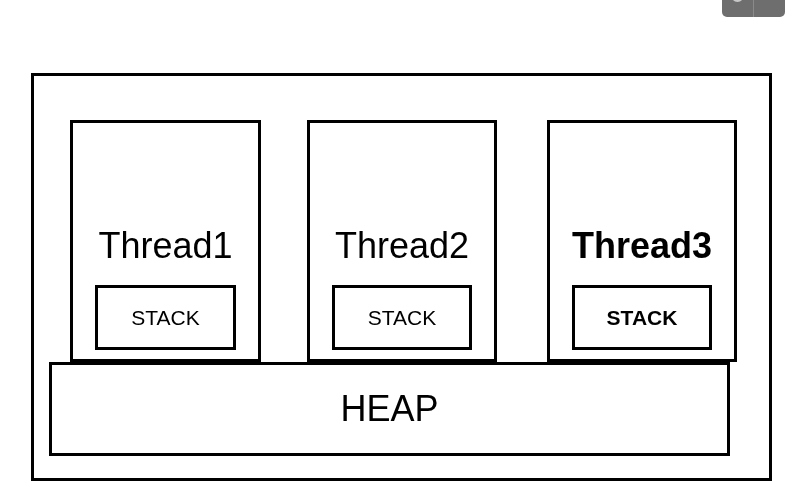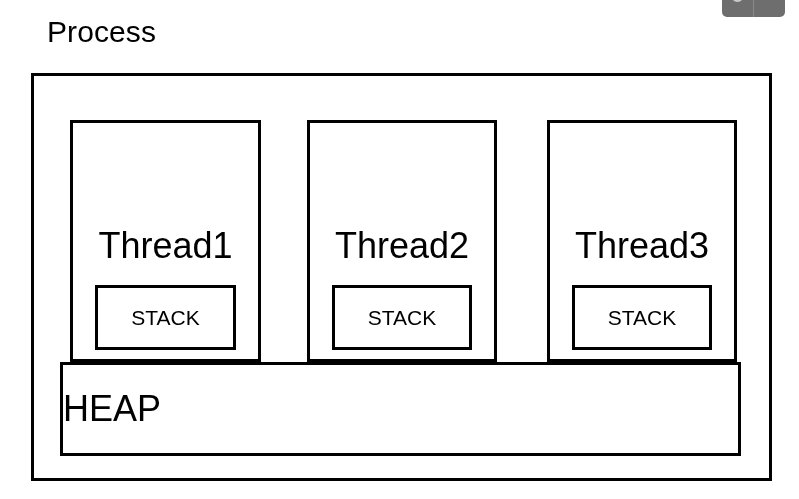--- a/index.html
+++ b/index.html
@@ -83,21 +83,21 @@
   .thread-box {
     position: absolute;
     top: 120px;
     height: 242px;
     border: 3px solid #000000;
     box-sizing: border-box;
     background: #ffffff;
   }
   .thread-box.t1 { left: 70px;  width: 191px; padding-left: 14px; }
   .thread-box.t2 { left: 307px; width: 190px; padding-left: 46px; }
-  .thread-box.t3 { left: 547px; width: 190px; }
+  .thread-box.t3 { left: 547px; width: 190px; font-weight: bold; }
 
   .thread-label {
     position: absolute;
     left: 0;
     right: 0;
     top: 103px;
     text-align: center;
     font-size: 36px;
     line-height: 40px;
     white-space: nowrap;
@@ -119,50 +119,50 @@
   }
   .stack-label {
     font-size: 21px;
     line-height: 24px;
     white-space: nowrap;
   }
 
   
   .heap-box {
     position: absolute;
-    left: 60px;
+    left: 49px;
     top: 362px;
     width: 681px;
     height: 94px;
     border: 3px solid #000000;
     box-sizing: border-box;
     background: #ffffff;
     display: flex;
     align-items: center;
+    justify-content: center;
     z-index: 5;
   }
   .heap-label {
     font-size: 36px;
     line-height: 40px;
     white-space: nowrap;
   }
 </style>
 </head>
 <body>
 
 <div id="canvas">
 
   <div class="toolbar-widget">
     <div class="tw-half left">
       <div class="tw-circle"></div>
     </div>
     <div class="tw-half right"></div>
   </div>
 
-  <div class="process-title">Process</div>
 
   <div class="process-box"></div>
 
   <div class="thread-box t1">
     <div class="thread-label">Thread1</div>
     <div class="stack-box">
       <span class="stack-label">STACK</span>
     </div>
   </div>
 

